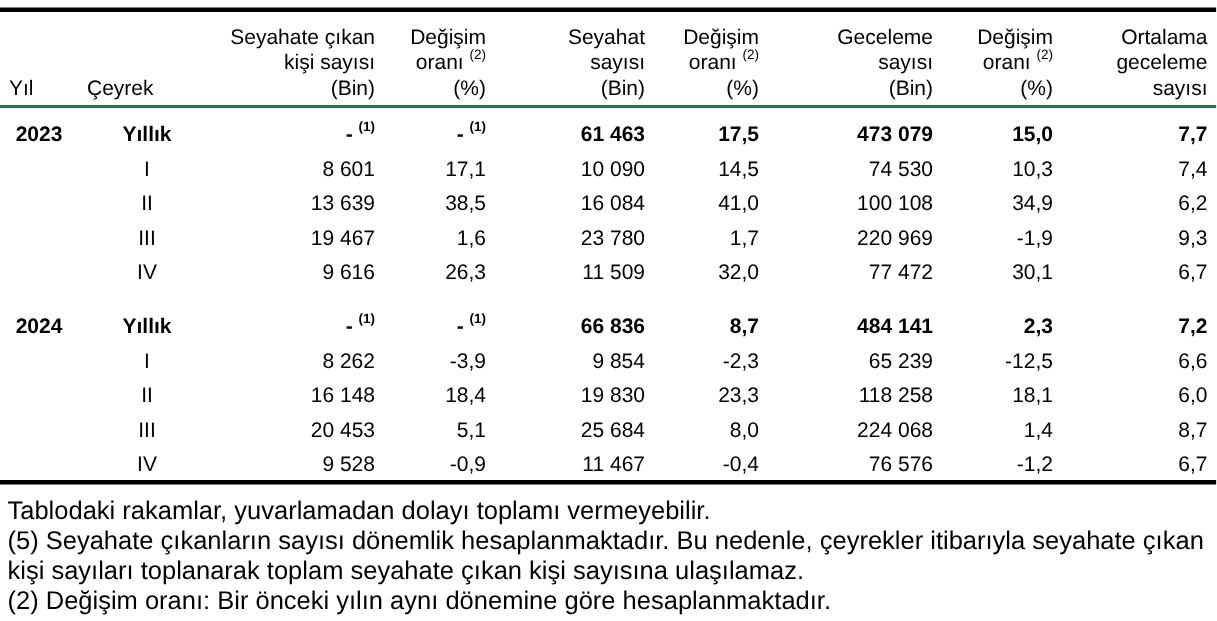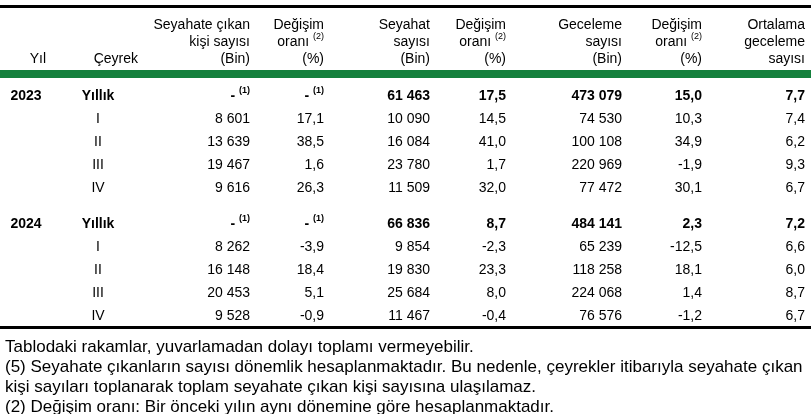--- a/index.html
+++ b/index.html
@@ -18,28 +18,28 @@
     overflow: hidden;
   }
   table.stats {
     width: 811px;
     border-collapse: collapse;
     table-layout: fixed;
     border-top: 3px solid #000;
     border-bottom: 3px solid #000;
   }
   table.stats thead th {
-    border-bottom: 8px solid #15803d;
+    border-bottom: 2px solid #15803d;
     font-weight: normal;
     vertical-align: bottom;
     font-size: 14px;
     line-height: 17px;
     padding: 8px 6px 3px 6px;
   }
-  table.stats th.txt { text-align: right; }
+  table.stats th.txt { text-align: left; }
   table.stats th.num, table.stats td.num { text-align: right; }
   table.stats td {
     font-size: 14px;
     padding: 3px 6px 2px 6px;
     height: 18px;
     vertical-align: middle;
     white-space: nowrap;
   }
   table.stats td.txt { text-align: center; }
   tr.first-row td { padding-top: 8px; }

